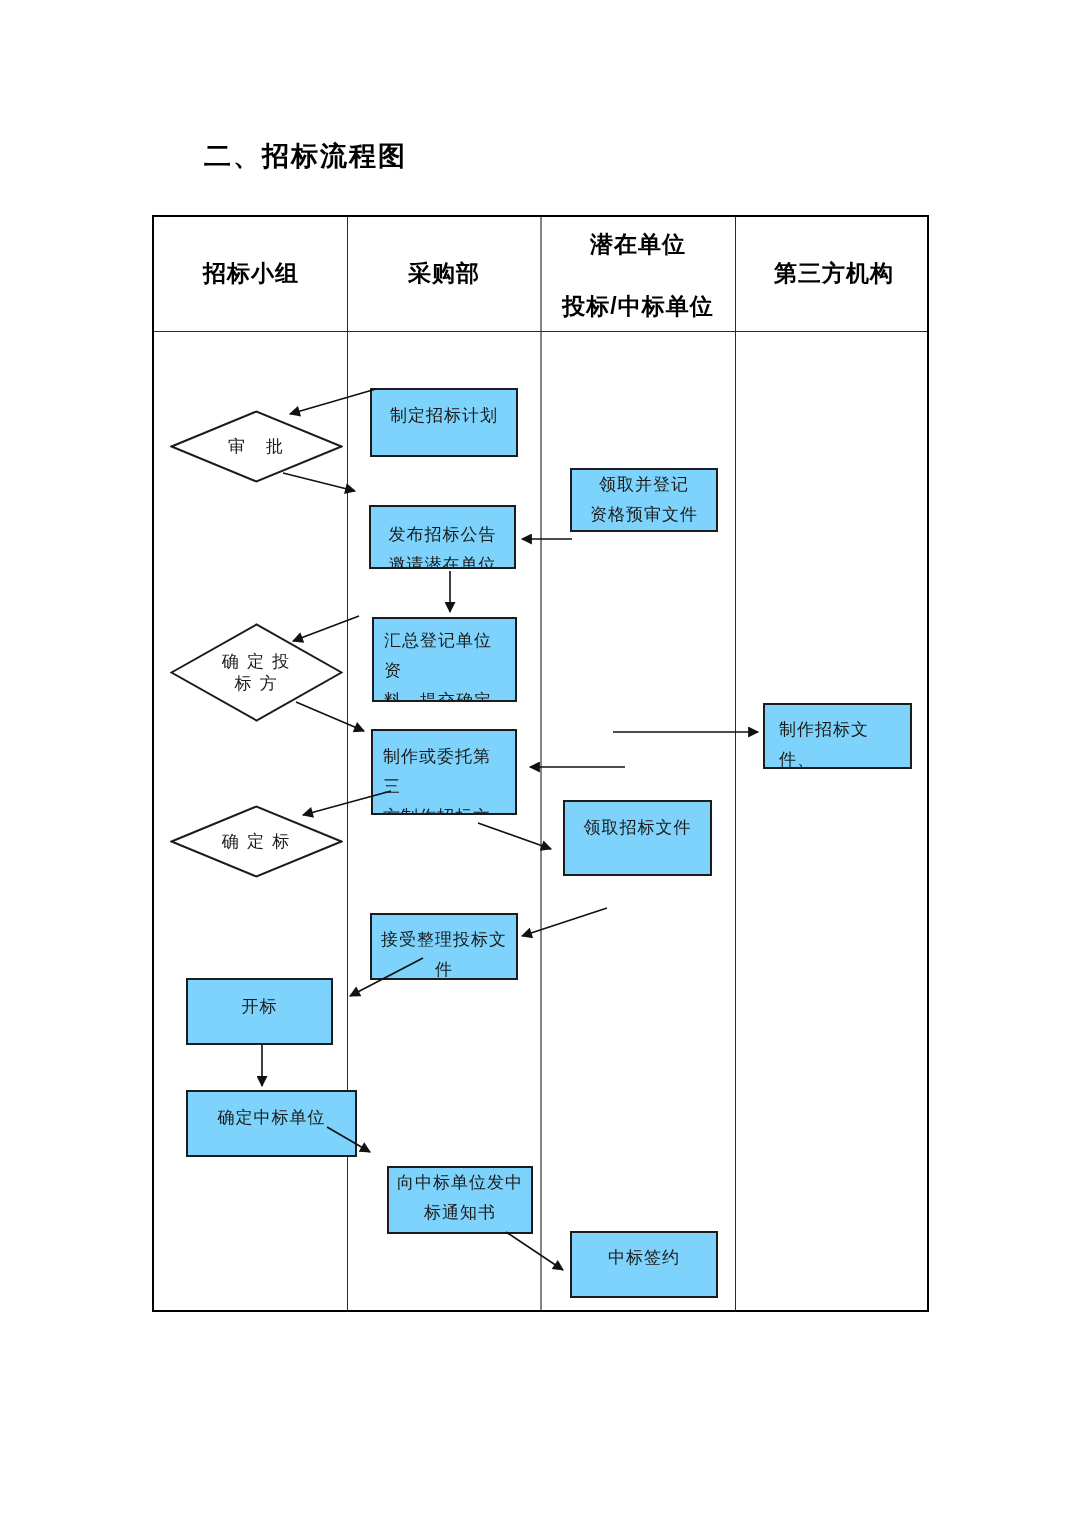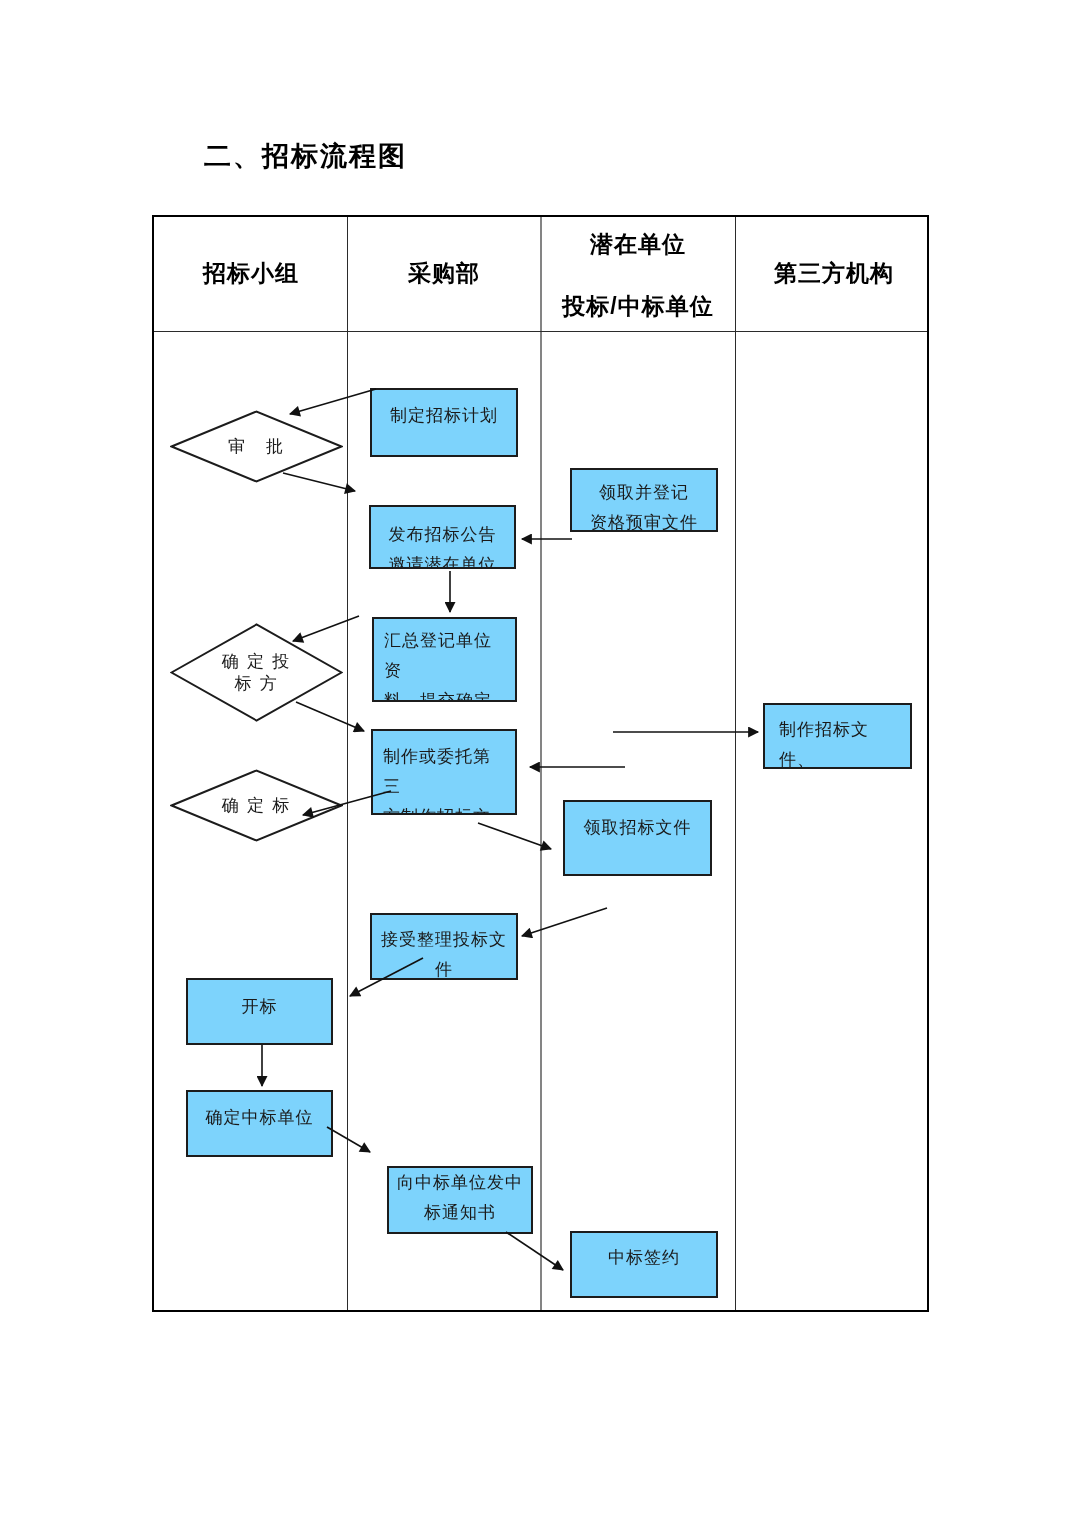--- a/index.html
+++ b/index.html
@@ -94,21 +94,21 @@
 
   <div class="node t-center" style="left:370px;top:388px;width:148px;height:69px;padding-top:11px;">
     <span class="ln">制定招标计划</span>
   </div>
 
   <div class="node t-center" style="left:369px;top:505px;width:147px;height:64px;padding-top:13px;">
     <span class="ln">发布招标公告</span>
     <span class="ln">邀请潜在单位</span>
   </div>
 
-  <div class="node t-center" style="left:570px;top:468px;width:148px;height:64px;padding-top:8px;">
+  <div class="node t-center" style="left:570px;top:468px;width:148px;height:64px;">
     <span class="ln">领取并登记</span>
     <span class="ln">资格预审文件</span>
   </div>
 
   <div class="node t-left" style="left:372px;top:617px;width:145px;height:85px;padding:7px 8px 0 10px;">
     <span class="ln">汇总登记单位资</span>
     <span class="ln">料，提交确定投</span>
 
   </div>
 
@@ -129,21 +129,21 @@
 
   <div class="node t-center" style="left:370px;top:913px;width:148px;height:67px;padding-top:10px;">
     <span class="ln">接受整理投标文</span>
     <span class="ln">件</span>
   </div>
 
   <div class="node t-center" style="left:186px;top:978px;width:147px;height:67px;padding-top:12px;">
     <span class="ln">开标</span>
   </div>
 
-  <div class="node t-center" style="left:186px;top:1090px;width:147px;height:67px;padding-top:11px;">
+  <div class="node t-center" style="left:186px;top:1090px;width:171px;height:67px;padding-top:11px;">
     <span class="ln">确定中标单位</span>
   </div>
 
   <div class="node t-center" style="left:387px;top:1166px;width:146px;height:68px;">
     <span class="ln">向中标单位发中</span>
     <span class="ln">标通知书</span>
   </div>
 
   <div class="node t-center" style="left:570px;top:1231px;width:148px;height:67px;padding-top:10px;">
     <span class="ln">中标签约</span>
@@ -161,21 +161,21 @@
   <div class="diamond" style="left:170px;top:623px;width:173px;height:99px;">
     <svg width="173" height="99" viewBox="0 0 173 99">
       <polygon points="1.5,49.5 86.5,1.5 171.5,49.5 86.5,97.5" fill="#ffffff" stroke="#1c1c1c" stroke-width="2"></polygon>
     </svg>
     <div class="dtext">
       <span>确 定 投</span>
       <span>标  方</span>
     </div>
   </div>
 
-  <div class="diamond" style="left:170px;top:769px;width:173px;height:73px;">
+  <div class="diamond" style="left:170px;top:805px;width:173px;height:73px;">
     <svg width="173" height="73" viewBox="0 0 173 73">
       <polygon points="1.5,36.5 86.5,1.5 171.5,36.5 86.5,71.5" fill="#ffffff" stroke="#1c1c1c" stroke-width="2"></polygon>
     </svg>
     <div class="dtext">
       <span>确 定 标</span>
     </div>
   </div>
 
   <svg class="arrows" width="1080" height="1527" viewBox="0 0 1080 1527">
     <defs>

